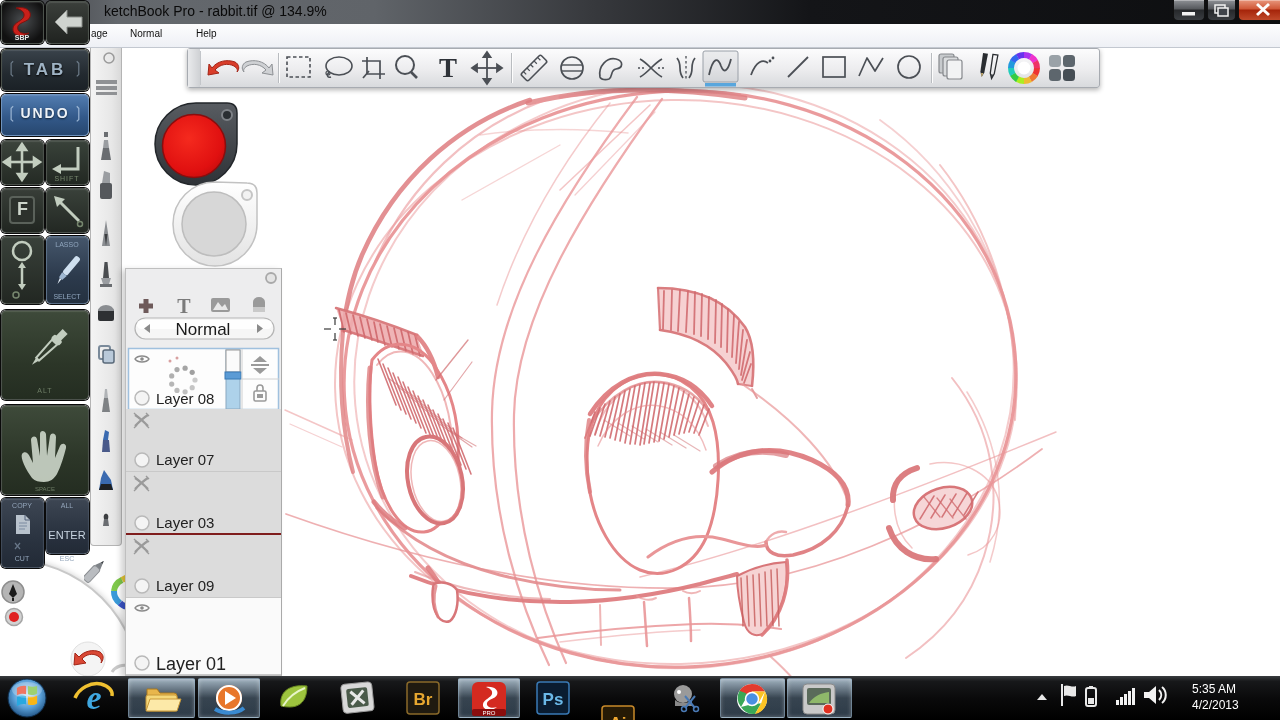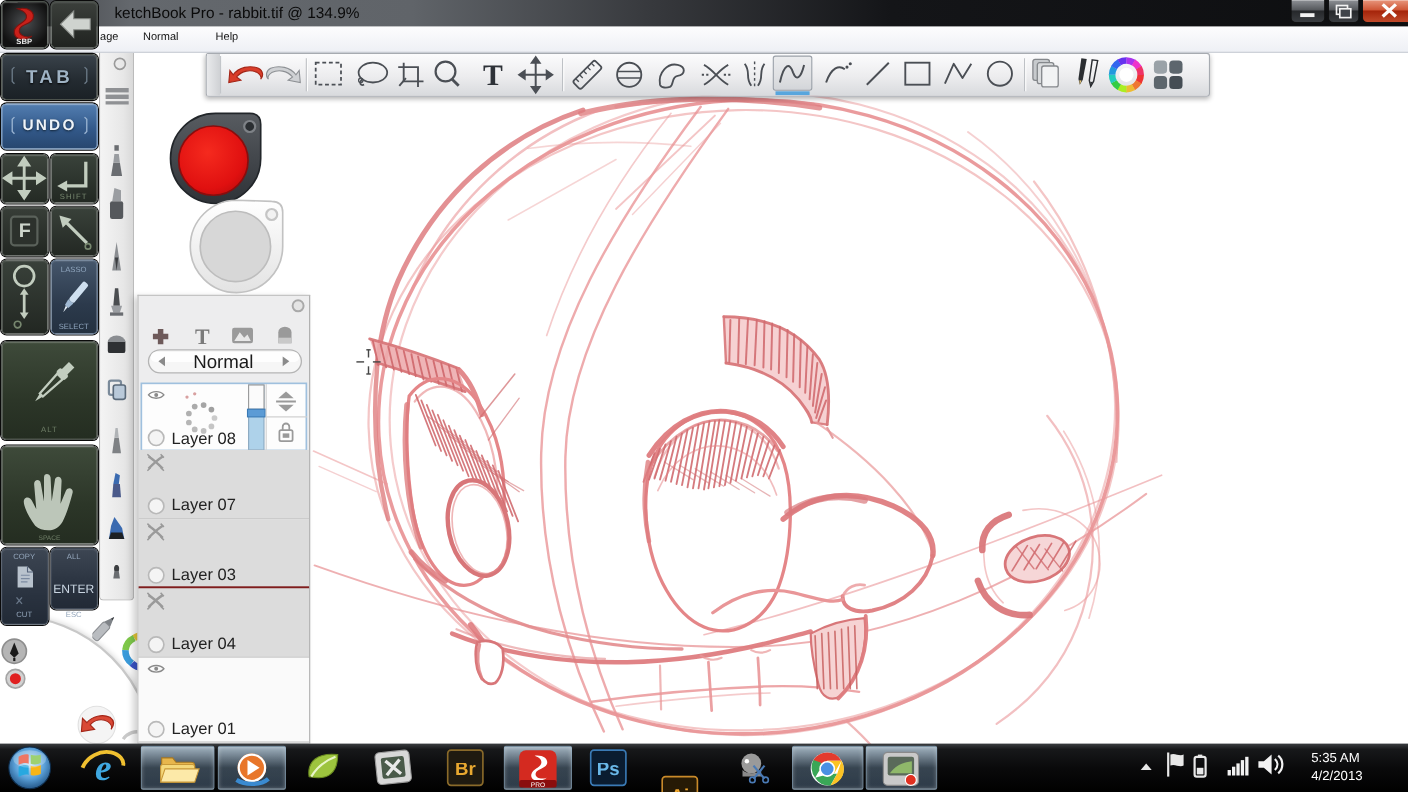--- a/index.html
+++ b/index.html
@@ -601,31 +601,31 @@
         <div style="position:absolute;left:30px;top:42px;font-size:15px;color:#222;">Layer 03</div>
       </div>
       <div style="position:absolute;left:0;top:266px;width:155px;height:63px;background:#dcdcdc;border-bottom:1px solid #c9c9c9;">
         <svg width="155" height="63" style="position:absolute;left:0;top:0;">
           <g stroke="#9a9a9a" stroke-width="2.2" transform="translate(9,4)">
             <path d="M 0,2 C 5,5 9,9 13,13 M 13,2 C 8,5 4,9 0,13"></path>
             <path d="M -1,0 L 2,3 M 11,0 L 14,3 M -1,15 L 2,12 M 14,15 L 11,12" stroke-width="1.4"></path>
           </g>
           <circle cx="16" cy="51" r="7" fill="#f4f4f4" stroke="#b9b9b9" stroke-width="1.5"></circle>
         </svg>
-        <div style="position:absolute;left:30px;top:42px;font-size:15px;color:#222;">Layer 04</div>
+        <div style="position:absolute;left:30px;top:42px;font-size:15px;color:#222;">Layer 09</div>
       </div>
       <div style="position:absolute;left:0;top:329px;width:155px;height:77px;background:#fafafa;border-bottom:1px solid #c9c9c9;">
         <svg width="155" height="77" style="position:absolute;left:0;top:0;">
           <g transform="translate(9,6)">
             <path d="M 0,4 C 3,0 11,0 14,4 C 11,8 3,8 0,4 Z" fill="none" stroke="#8a8a8a" stroke-width="1.3"></path>
             <circle cx="7" cy="4" r="1.8" fill="#8a8a8a"></circle>
           </g>
           <circle cx="16" cy="65" r="7" fill="#f4f4f4" stroke="#b9b9b9" stroke-width="1.5"></circle>
         </svg>
-        <div style="position:absolute;left:30px;top:56px;font-size:15px;color:#222;">Layer 01</div>
+        <div style="position:absolute;left:30px;top:56px;font-size:18px;color:#222;">Layer 01</div>
       </div>
     </div>
 <div id="lagel" style="position:absolute;left:0;top:0;z-index:7;">
 <svg width="150" height="130" style="position:absolute;left:0;top:560px;">
 <circle cx="13" cy="32" r="11" fill="#b5b5b5" stroke="#8e8e8e" stroke-width="1.5"></circle>
 <path d="M 13,24 l -4,10 4,4 4,-4 Z" fill="#1a1a1a"></path>
         <line x1="13" y1="38" x2="13" y2="41" stroke="#1a1a1a" stroke-width="2"></line>
 <circle cx="14" cy="57" r="8.5" fill="#d2d2d2" stroke="#a5a5a5" stroke-width="1.5"></circle>
 <circle cx="14" cy="57" r="5" fill="#e02020"></circle>
 <path d="M 127,564 m 0,0" fill="none"></path>

